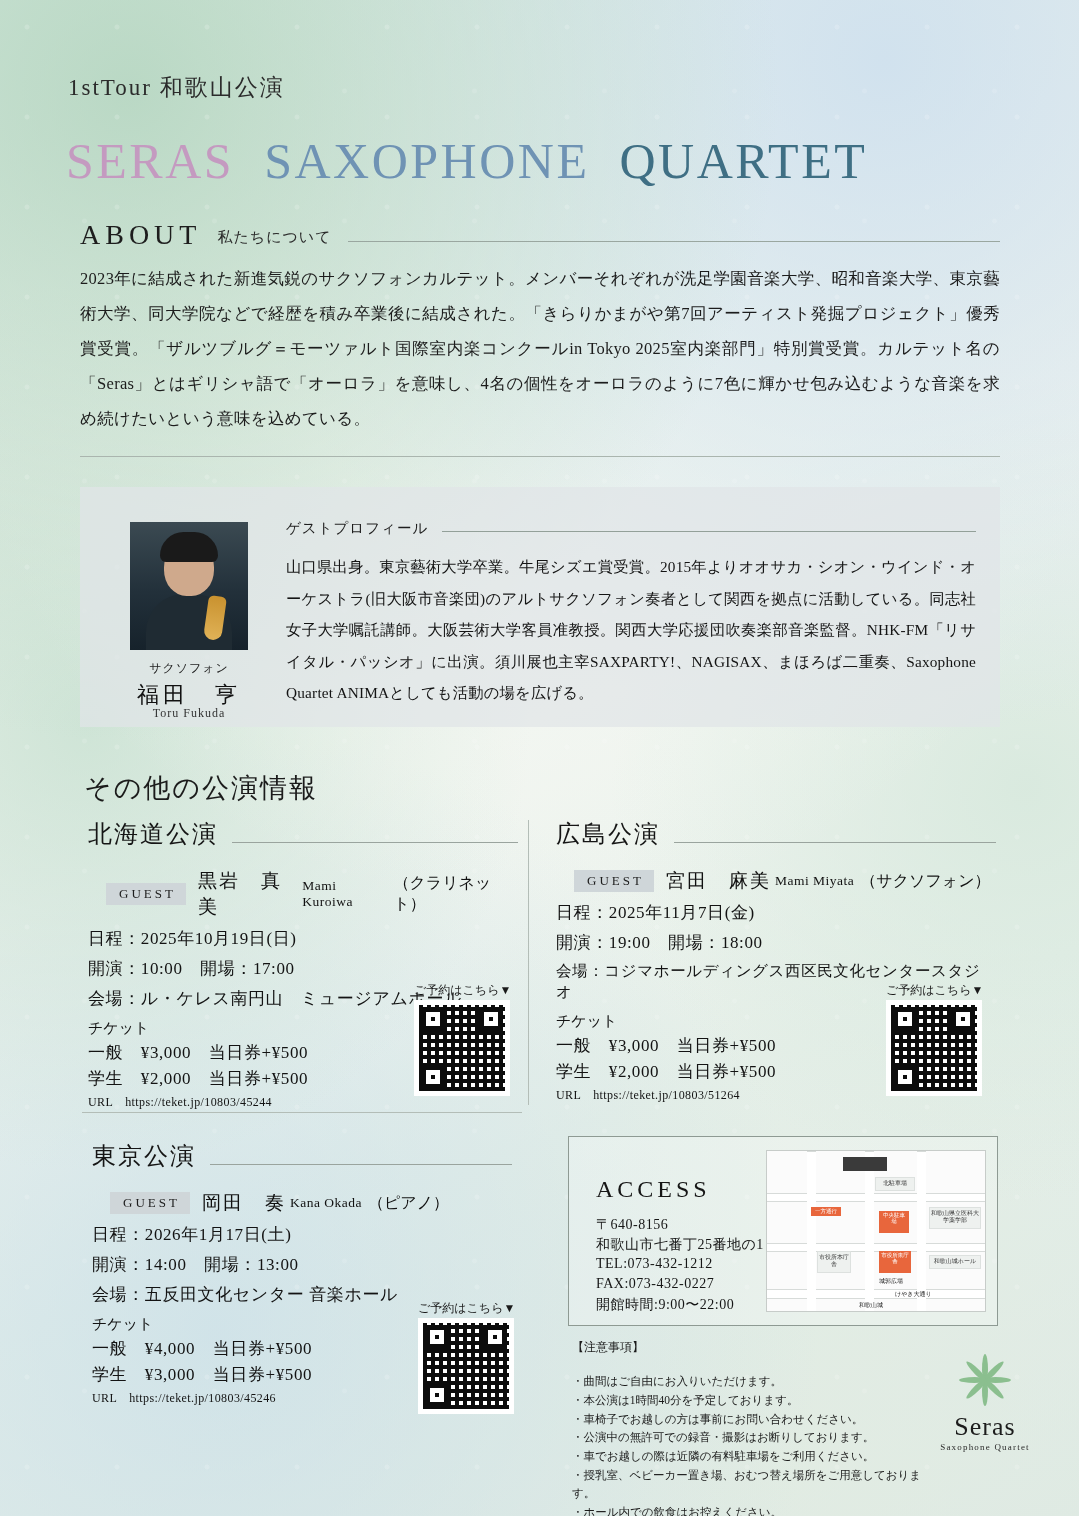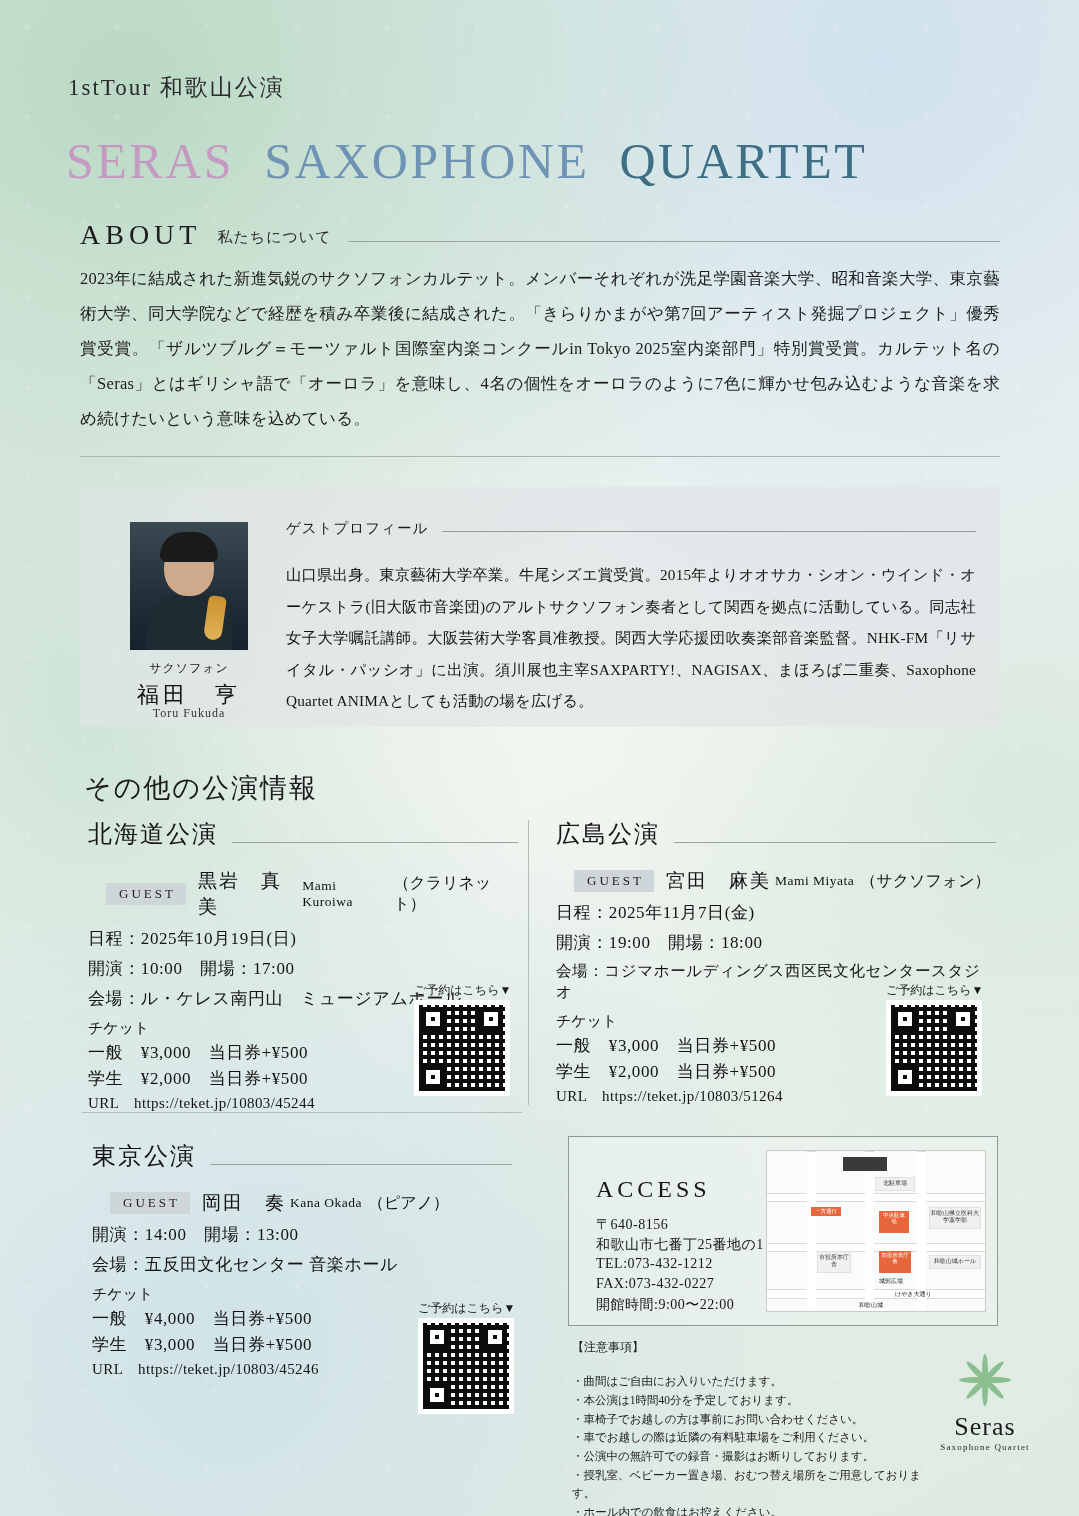--- a/index.html
+++ b/index.html
@@ -78,39 +78,39 @@
   .gp-body { position:absolute; left:16px; top:72px; width:86px; height:60px; border-radius:38px 38px 0 0; background:#1f2b33; }
   .gp-sax { position:absolute; left:76px; top:74px; width:18px; height:44px; background:linear-gradient(180deg,#c9922f,#e0b257); border-radius:6px 6px 10px 10px; transform:rotate(8deg); }
   .guest-role { position:absolute; left:130px; top:660px; width:118px; text-align:center; font-size:12px; color:#222; letter-spacing:1px;}
   .guest-name { position:absolute; left:124px; top:680px; width:130px; text-align:center; font-size:22px; color:#111; letter-spacing:4px;}
   .guest-name-en { position:absolute; left:124px; top:706px; width:130px; text-align:center; font-size:12px; color:#333; letter-spacing:1px;}
   .gp-head { position:absolute; left:286px; top:519px; display:flex; align-items:flex-end; width:690px;}
   .gp-head-label { font-size:14.5px; color:#1e1e1e; letter-spacing:1px;}
   .gp-head-rule { flex:1; height:1px; background:#93a099; margin-left:14px; margin-bottom:6px;}
   .gp-text {
     position:absolute; left:286px; top:551px; width:690px;
-    font-size:15.3px; line-height:2.06; color:#141414; text-align:justify; letter-spacing:0.2px;margin-top:8px;
+    font-size:15.3px; line-height:2.06; color:#141414; text-align:justify; letter-spacing:0.2px;
   }
 
   
   .other-head { position:absolute; left:84px; top:770px; font-size:27px; letter-spacing:2px; color:#1b1b1b;}
 
   .city { position:absolute; }
   .city-title { display:flex; align-items:flex-end; }
   .city-title .name { font-size:24px; letter-spacing:2px; color:#151515; }
   .city-title .rule { flex:1; height:1px; background:#9aa49e; margin-left:14px; margin-bottom:7px; }
   .guest-line { display:flex; align-items:center; margin-top:18px; padding-left:18px;}
   .guest-tag { background:#cfd6d9; color:#1d1d1d; font-size:13px; letter-spacing:3px; padding:3px 10px 3px 13px;}
   .guest-jp { font-size:19px; letter-spacing:2px; margin-left:12px; color:#111;}
   .guest-en { font-size:13.5px; letter-spacing:0.5px; margin-left:4px; color:#111;}
   .guest-inst { font-size:16px; margin-left:6px; color:#111;}
   .info-line { font-size:17px; color:#131313; margin-top:7px; letter-spacing:0.6px;}
   .ticket-label { font-size:15px; color:#131313; margin-top:9px;}
   .ticket-line { font-size:17px; color:#131313; margin-top:3px; letter-spacing:0.6px;}
-  .url-line { font-size:15px; color:#131313; margin-top:4px; letter-spacing:0.4px;}
+  .url-line { font-size:12px; color:#131313; margin-top:4px; letter-spacing:0.4px;}
   .qr-cap { position:absolute; font-size:12px; color:#1a1a1a; }
   .qr {
     position:absolute; width:96px; height:96px; background:#fff; padding:5px;
   }
   .qr-inner {
     width:100%; height:100%;
     background-color:#fff;
     background-image:
       repeating-linear-gradient(90deg,#000 0 4px,transparent 4px 8px),
       repeating-linear-gradient(0deg,#000 0 4px,transparent 4px 8px);
@@ -250,20 +250,21 @@
     <div class="city-title">
       <div class="name">東京公演</div>
       <div class="rule"></div>
     </div>
     <div class="guest-line">
       <span class="guest-tag">GUEST</span>
       <span class="guest-jp">岡田　奏</span>
       <span class="guest-en">Kana Okada</span>
       <span class="guest-inst">（ピアノ）</span>
     </div>
+    <div class="info-line">日程：2026年1月17日(土)</div>
     <div class="info-line">開演：14:00　開場：13:00</div>
     <div class="info-line">会場：五反田文化センター 音楽ホール</div>
     <div class="ticket-label">チケット</div>
     <div class="ticket-line">一般　¥4,000　当日券+¥500</div>
     <div class="ticket-line">学生　¥3,000　当日券+¥500</div>
     <div class="url-line">URL　https://teket.jp/10803/45246</div>
   </div>
   <div class="qr-cap" style="left:418px; top:1300px;">ご予約はこちら▼</div>
   <div class="qr" style="left:418px; top:1318px;">
     <div class="qr-inner">
@@ -299,22 +300,22 @@
     <div class="lbl" style="left:112px;top:126px;">城郭広場</div>
     <div class="lbl" style="left:92px;top:150px;">和歌山城</div>
     <div class="lbl" style="left:128px;top:139px;">けやき大通り</div>
   </div>
 
   <div class="notes">
     <div class="hd">【注意事項】</div>
     <div>・曲間はご自由にお入りいただけます。</div>
     <div>・本公演は1時間40分を予定しております。</div>
     <div>・車椅子でお越しの方は事前にお問い合わせください。</div>
+    <div>・公演中の無許可での録音・撮影はお断りしております。</div>
     <div>・車でお越しの際は近隣の有料駐車場をご利用ください。</div>
-    <div>・公演中の無許可での録音・撮影はお断りしております。</div>
     <div>・授乳室、ベビーカー置き場、おむつ替え場所をご用意しております。</div>
     <div>・ホール内での飲食はお控えください。</div>
   </div>
 
   <div class="logo">
     <div class="logo-mark">
       <i style="transform:rotate(0deg) translateY(0);"></i>
       <i style="transform:rotate(45deg);"></i>
       <i style="transform:rotate(90deg);"></i>
       <i style="transform:rotate(135deg);"></i>

